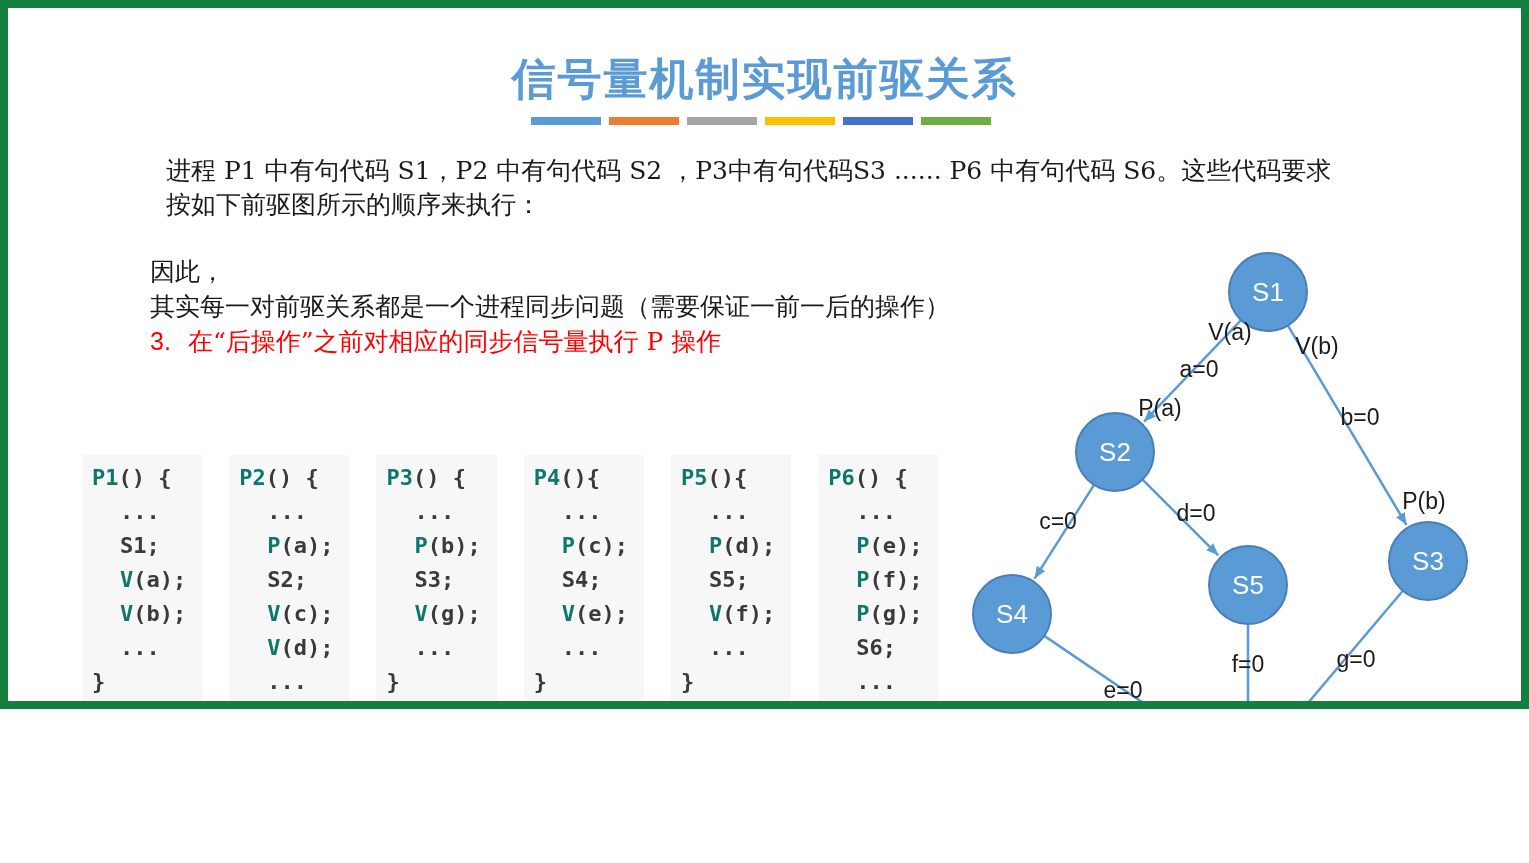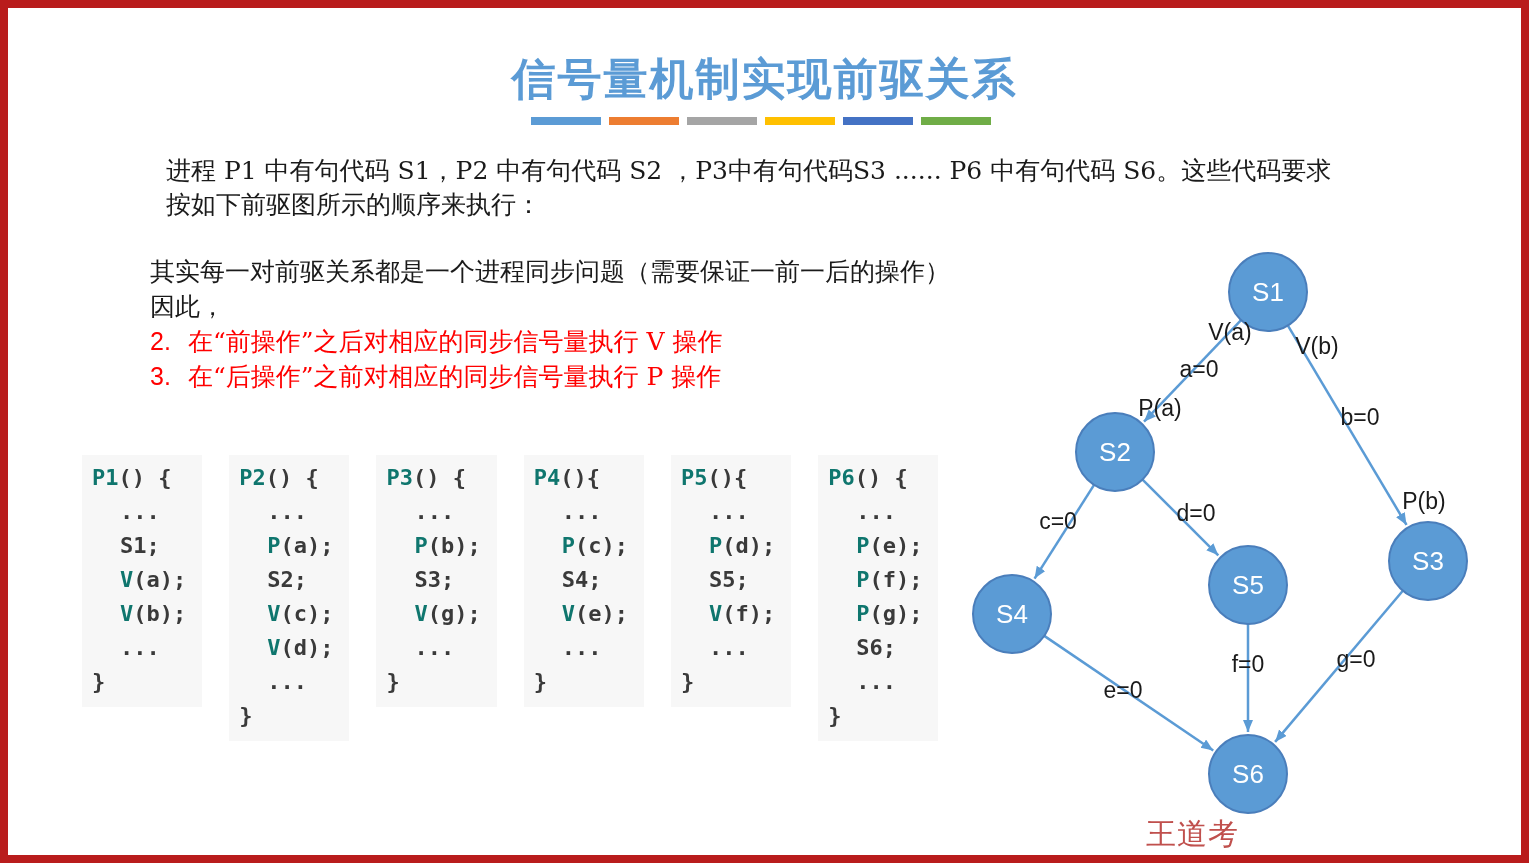--- a/index.html
+++ b/index.html
@@ -1,20 +1,20 @@
 <!DOCTYPE html>
 <html><head>
 <meta charset="utf-8">
 <style>
   html,body{margin:0;padding:0;background:#ffffff;}
   .frame{
     position:relative;
-    width:1529px;height:863px;
+    width:1529px;height:709px;
     box-sizing:border-box;
-    border:8px solid #b91c1c;
+    border:8px solid #15803d;
     background:#ffffff;
     overflow:hidden;
     font-family:"Liberation Sans",sans-serif;
   }
   .title{
     position:absolute;left:0;top:42px;width:100%;
     text-align:center;
     font-family:"DejaVu Serif","Liberation Serif",serif;
     font-weight:700;font-size:44px;letter-spacing:2px;
   }
@@ -67,23 +67,22 @@
       <div class="bar" style="background: rgb(68, 114, 196);"></div>
       <div class="bar" style="background: rgb(112, 173, 71);"></div>
     </div>
 
   <div class="textblock intro">
     <div>进程 P1 中有句代码 S1，P2 中有句代码 S2 ，P3中有句代码S3 ...... P6 中有句代码 S6。这些代码要求</div>
     <div>按如下前驱图所示的顺序来执行：</div>
   </div>
 
   <div class="textblock analysis">
+    <div>因此，</div>
     <div>其实每一对前驱关系都是一个进程同步问题（需要保证一前一后的操作）</div>
-    <div>因此，</div>
-    <div class="li"><span class="num red">2.</span><span></span><span class="red">在“前操作”之后对相应的同步信号量执行 V 操作</span></div>
     <div class="li"><span class="num red">3.</span><span></span><span class="red">在“后操作”之前对相应的同步信号量执行 P 操作</span></div>
   </div>
 
   <div class="code-row">
       <div class="code" style="background: rgb(247, 247, 247);"><div class="cl h"><span class="kw">P1</span>() {</div><div class="cl b">...</div><div class="cl b">S1;</div><div class="cl b"><span class="kw">V</span>(a);</div><div class="cl b"><span class="kw">V</span>(b);</div><div class="cl b">...</div><div class="cl h">}</div></div>
       <div class="code" style="background: rgb(247, 247, 247);"><div class="cl h"><span class="kw">P2</span>() {</div><div class="cl b">...</div><div class="cl b"><span class="kw">P</span>(a);</div><div class="cl b">S2;</div><div class="cl b"><span class="kw">V</span>(c);</div><div class="cl b"><span class="kw">V</span>(d);</div><div class="cl b">...</div><div class="cl h">}</div></div>
       <div class="code" style="background: rgb(247, 247, 247);"><div class="cl h"><span class="kw">P3</span>() {</div><div class="cl b">...</div><div class="cl b"><span class="kw">P</span>(b);</div><div class="cl b">S3;</div><div class="cl b"><span class="kw">V</span>(g);</div><div class="cl b">...</div><div class="cl h">}</div></div>
       <div class="code" style="background: rgb(247, 247, 247);"><div class="cl h"><span class="kw">P4</span>(){</div><div class="cl b">...</div><div class="cl b"><span class="kw">P</span>(c);</div><div class="cl b">S4;</div><div class="cl b"><span class="kw">V</span>(e);</div><div class="cl b">...</div><div class="cl h">}</div></div>
       <div class="code" style="background: rgb(247, 247, 247);"><div class="cl h"><span class="kw">P5</span>(){</div><div class="cl b">...</div><div class="cl b"><span class="kw">P</span>(d);</div><div class="cl b">S5;</div><div class="cl b"><span class="kw">V</span>(f);</div><div class="cl b">...</div><div class="cl h">}</div></div>
       <div class="code" style="background: rgb(247, 247, 247);"><div class="cl h"><span class="kw">P6</span>() {</div><div class="cl b">...</div><div class="cl b"><span class="kw">P</span>(e);</div><div class="cl b"><span class="kw">P</span>(f);</div><div class="cl b"><span class="kw">P</span>(g);</div><div class="cl b">S6;</div><div class="cl b">...</div><div class="cl h">}</div></div>

